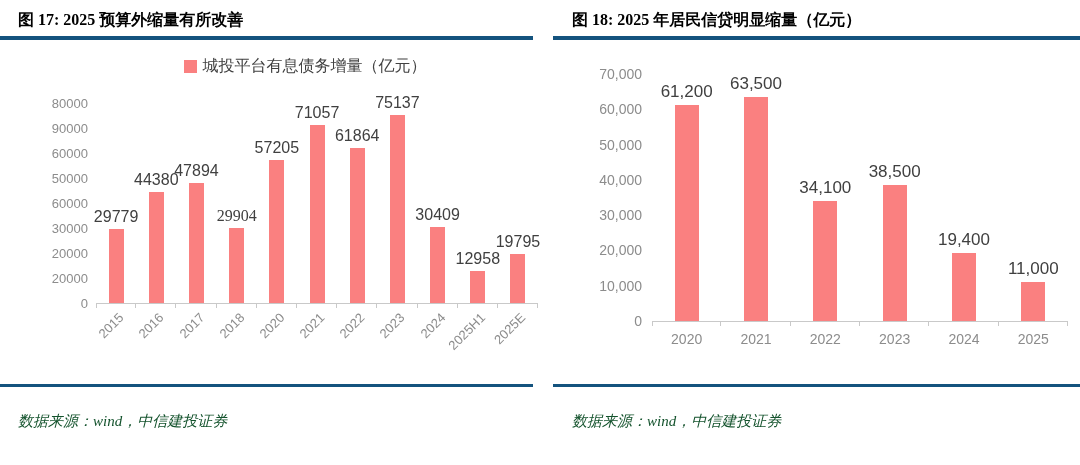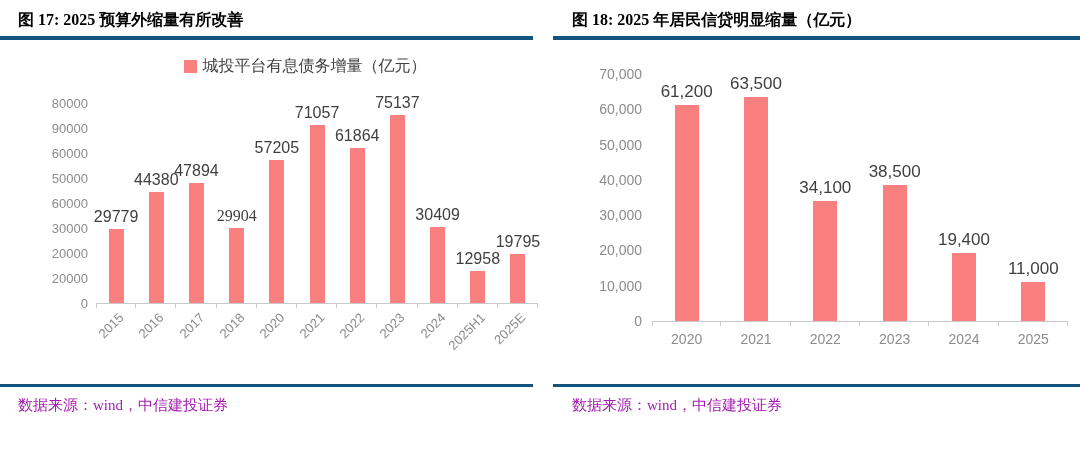--- a/index.html
+++ b/index.html
@@ -79,22 +79,22 @@
   .flat .xlab {
     position:absolute; top:calc(100% + 10px); left:-20px; right:-20px;
     text-align:center; font-size:14px;
   }
 
   .foot-rule { position:absolute; top:384px; height:3px; }
   .left  .foot-rule { left:0; width:533px; }
   .right .foot-rule { left:13px; width:527px; }
   .source, .note {
     position:absolute; left:18px;
-    font-family:"Liberation Serif", serif; 
-    font-size:15px; color:#a21caf; white-space:nowrap;
+    font-family:"Liberation Serif", serif; font-style:italic;
+    font-size:15px; color:#14532d; white-space:nowrap;margin-top:16px;
   }
   .source { top:396px; }
   .right .source { left:32px; }
   .note { top:426px; left:32px; }
 </style>
 </head>
 <body>
 
 <div id="frame">
 

